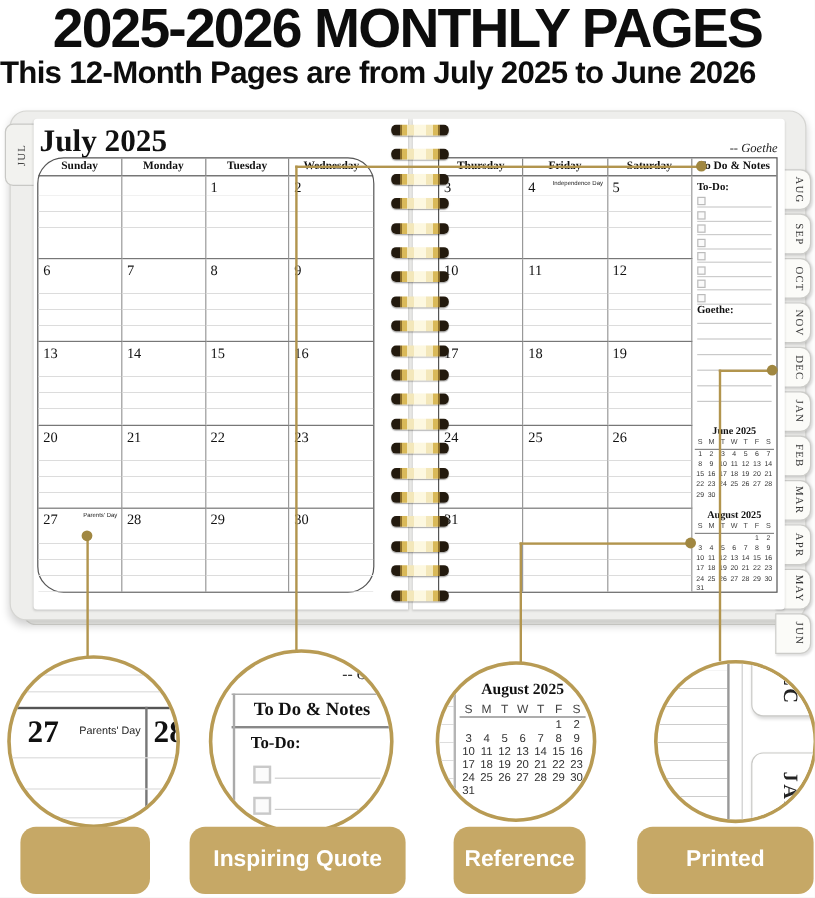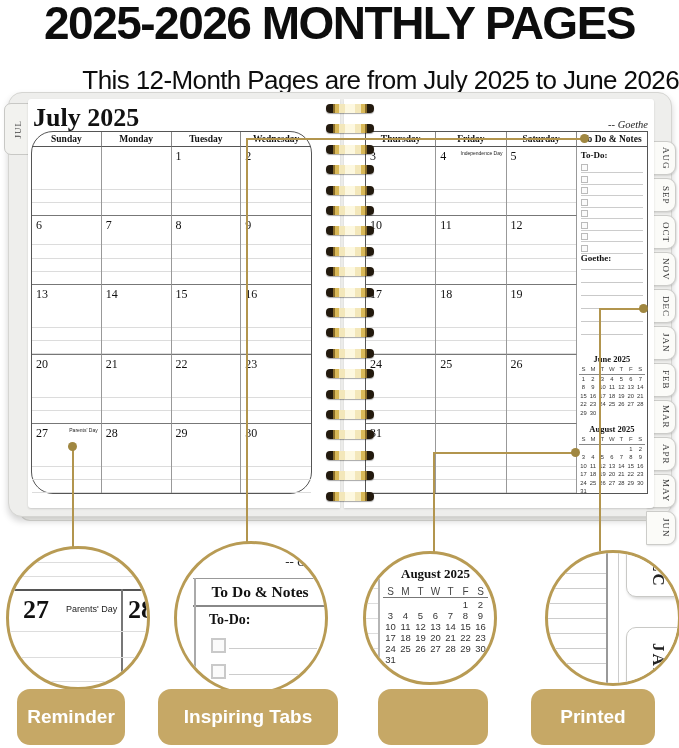--- a/index.html
+++ b/index.html
@@ -2,22 +2,22 @@
 <html style="--gold: #b2954e; --dot: #a08741; --label: #c6a866;"><head>
 <meta charset="utf-8">
 <style>
   :root { --gold:#b2954e; --dot:#a08741; --label:#c6a866; }
   html,body{margin:0;padding:0;}
   body{width:679px;height:748px;position:relative;background:#fff;overflow:hidden;
        font-family:"Liberation Sans",sans-serif;}
 
   .big-title{position:absolute;top:-4px;left:0;width:679px;text-align:center;
     font-size:46px;font-weight:900;letter-spacing:-1.5px;color:#0d0d0d;white-space:nowrap;}
-  .subtitle{position:absolute;top:45px;left:0;width:679px;text-align:right;
-    font-size:26px;font-weight:normal;letter-spacing:-0.6px;color:#0d0d0d;white-space:nowrap;margin-top:20px;}
+  .subtitle{position:absolute;top:45px;left:0;width:679px;text-align:left;
+    font-size:26px;font-weight:bold;letter-spacing:-0.6px;color:#0d0d0d;white-space:nowrap;}
 
   
   #planner{position:absolute;left:8px;top:92px;width:664px;height:425px;}
   .cover{position:absolute;inset:0;background:#eeeeec;border:1px solid #d5d5d2;
     border-radius:14px;box-shadow:0 4px 7px rgba(0,0,0,.18);}
   .cover::after{content:"";position:absolute;left:10px;right:10px;bottom:-5px;height:10px;
     background:#f6f6f3;border:1px solid #dcdcd8;border-top:none;border-radius:0 0 12px 12px;z-index:-1;}
 
   .jul-tab{position:absolute;left:-4px;top:11px;width:26px;height:50px;background:#f2f2ef;
     border:1px solid #c8c8c5;border-radius:7px 0 0 7px;z-index:1;
@@ -146,21 +146,21 @@
   .c4-tab span{writing-mode:vertical-rl;font-family:"Liberation Serif",serif;
     font-weight:bold;font-size:17px;letter-spacing:2px;color:#222;}
 
   .feature-label{position:absolute;top:689px;height:56px;background:var(--label);
     border-radius:13px;color:#fff;font-weight:bold;font-size:19px;text-align:center;
     line-height:1.2;display:flex;flex-direction:column;justify-content:center;z-index:7;
     box-sizing:border-box;padding:2px;}
   #label1{left:17px;width:108px;}
   #label2{left:158px;width:180px;}
   #label3{left:378px;width:110px;}
-  #label4{left:531px;width:124px;}
+  #label4{left:531px;width:147px;}
 </style>
 </head>
 <body>
 
 <div class="big-title">2025-2026 MONTHLY PAGES</div>
 <div class="subtitle">This 12-Month Pages are from July 2025 to June 2026</div>
 
 <div id="planner">
   <div class="cover"></div>
   <div class="jul-tab">
@@ -602,22 +602,22 @@
   <div class="c4-vl2"></div>
   <div class="c4-tab" id="c4-tab-top">
     <span>DEC</span>
   </div>
   <div class="c4-tab" id="c4-tab-bottom">
     <span>JAN</span>
   </div>
 </div>
 
 <div id="label1" class="feature-label">
-  <span>Reminder</span>
 </div>
 <div id="label2" class="feature-label">
-  <span>Inspiring Tabs</span>
+  <span>Inspiring Quote</span>
 </div>
 <div id="label3" class="feature-label">
+  <span>Reference</span>
 </div>
 <div id="label4" class="feature-label">
   <span>Printed</span>
 </div>
 
 </body></html>

